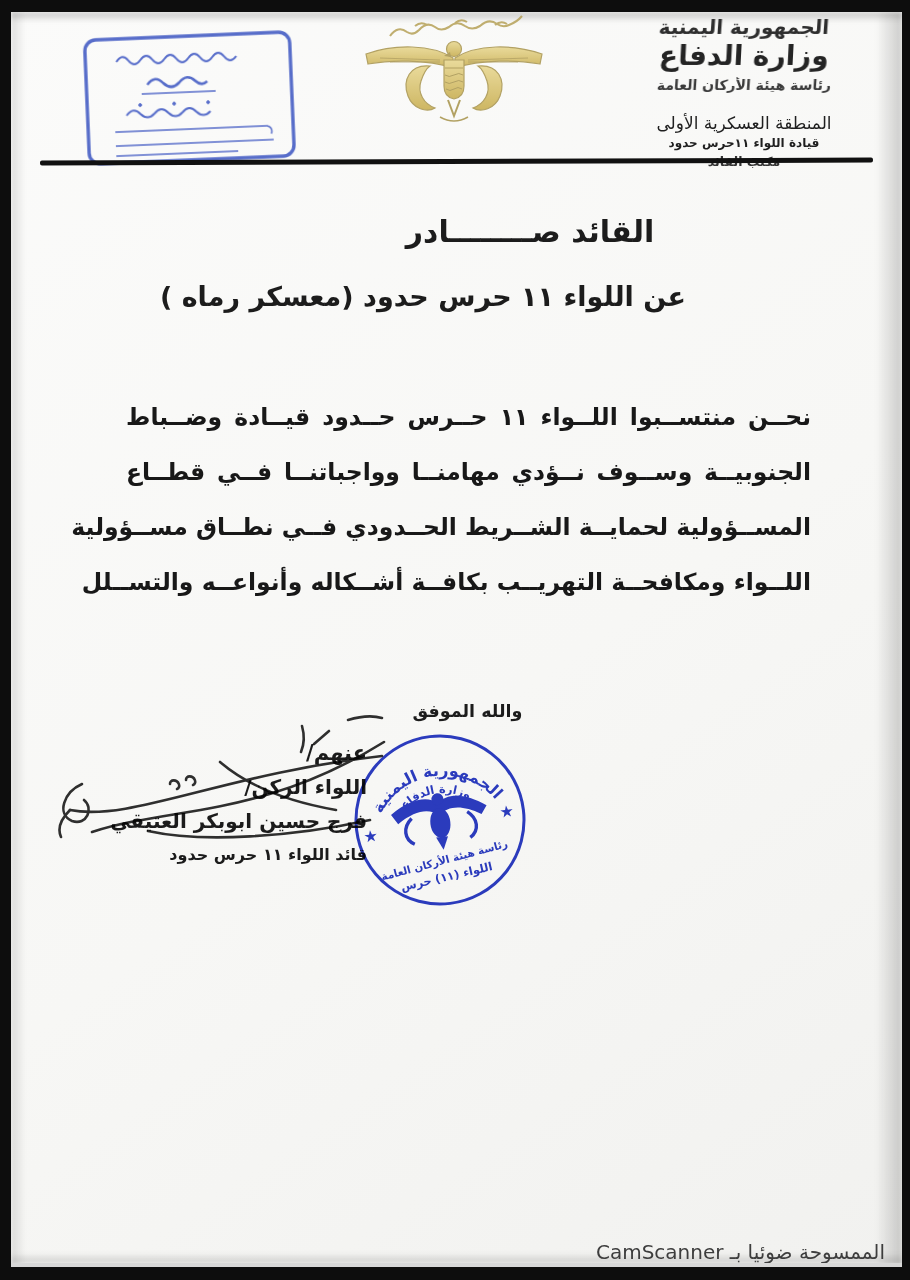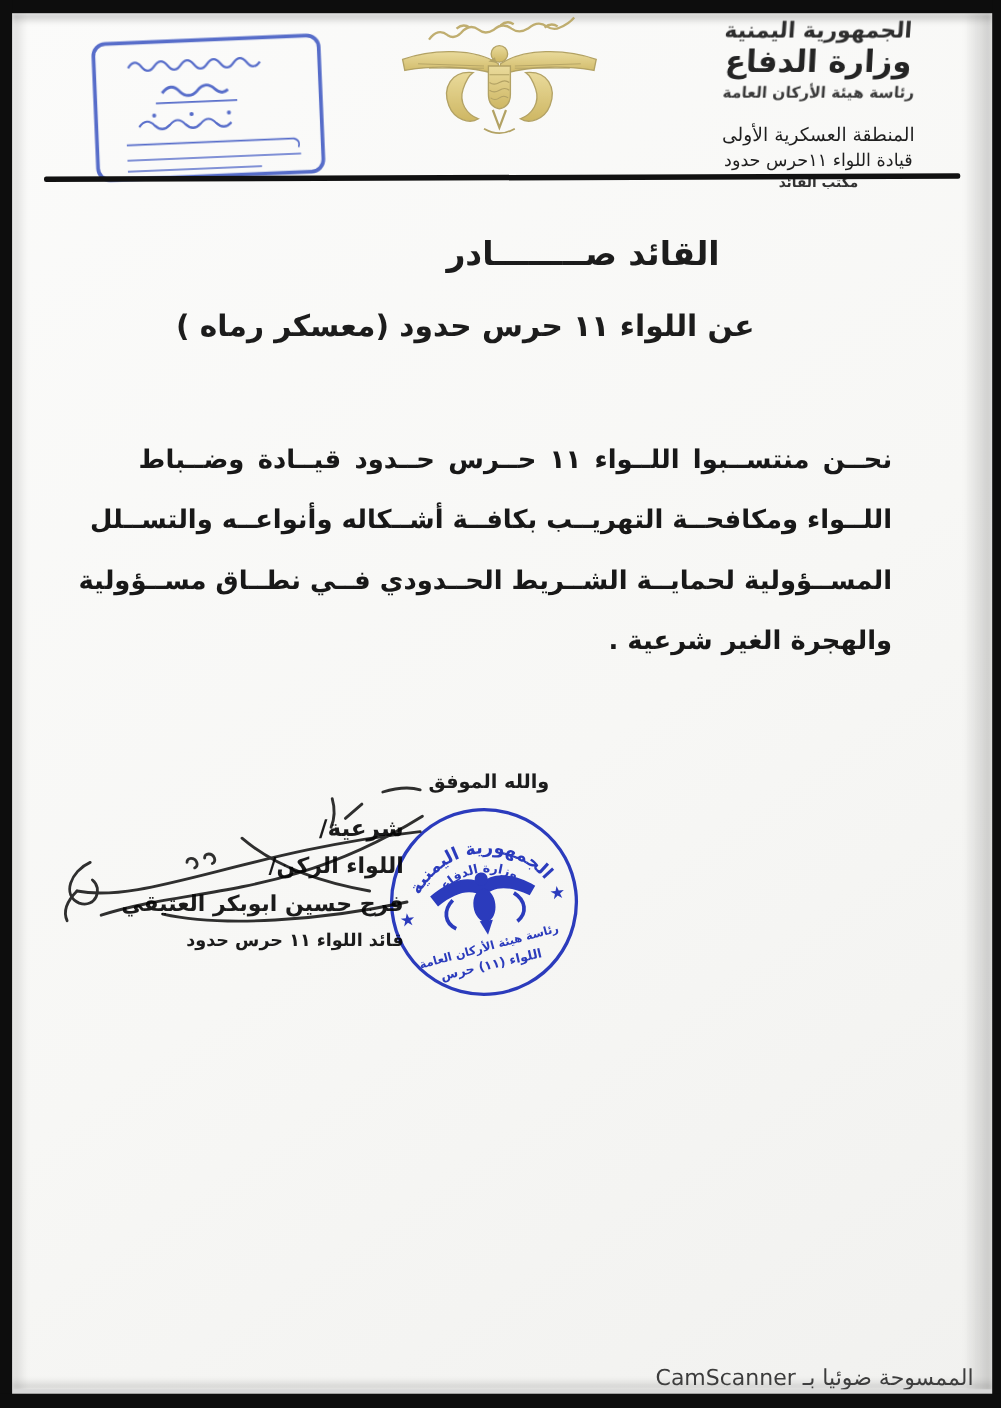--- a/index.html
+++ b/index.html
@@ -34,38 +34,38 @@
     transform:rotate(-2.4deg);z-index:5;opacity:.92;}
   
   .emblem{position:absolute;left:360px;top:14px;width:188px;height:116px;z-index:3;}
   
   .letterhead{position:absolute;top:16px;right:35px;width:262px;text-align:center;
     direction:rtl;z-index:4;line-height:1.15;}
   .lh-country{font-size:20px;font-weight:bold;filter:blur(.55px);color:#2e2e2e;transform:skewX(-4deg);}
   .lh-ministry{font-size:28px;font-weight:bold;filter:blur(.5px);color:#242424;margin-top:1px;transform:skewX(-3deg);}
   .lh-staff{font-size:14px;font-weight:bold;filter:blur(.65px);color:#3a3a3a;margin-top:5px;transform:skewX(-4deg);}
   .lh-region{font-size:17px;font-weight:normal;margin-top:21px;color:#1f1f1f;text-align:center;}
-  .lh-brigade{font-size:16px;font-weight:normal;margin-top:3px;color:#1f1f1f;}
+  .lh-brigade{font-size:12px;font-weight:bold;margin-top:3px;color:#1f1f1f;}
   .lh-office{font-size:12.5px;font-weight:bold;margin-top:4px;color:#333;
     filter:blur(.3px);}
   
   .rule{position:absolute;left:40px;top:159px;width:833px;height:5px;background:#111;
     transform:rotate(-.2deg);z-index:6;border-radius:2px;}
 
   .title{position:absolute;left:385px;top:214px;width:290px;text-align:center;direction:rtl;
     font-size:30px;font-weight:bold;white-space:nowrap;z-index:3;}
   .subtitle{position:absolute;left:256px;top:281px;width:430px;text-align:center;direction:rtl;
     font-size:27px;font-weight:bold;white-space:nowrap;z-index:3;}
 
   .body-text{position:absolute;left:126px;right:99px;top:396px;direction:rtl;z-index:3;}
   .bodyline{font-size:23.5px;font-weight:bold;height:55px;line-height:42px;
     text-align:justify;text-align-last:justify;white-space:nowrap;color:#181818;}
   .bodyline.last{text-align:right;text-align-last:right;}
 
-  .closing{position:absolute;left:382px;top:701px;width:125px;text-align:center;direction:rtl;
+  .closing{position:absolute;left:405px;top:701px;width:125px;text-align:center;direction:rtl;
     font-size:17.5px;font-weight:bold;z-index:3;}
 
   .sigblock{position:absolute;left:95px;top:736px;width:272px;text-align:right;direction:rtl;
     z-index:3;line-height:34px;font-weight:bold;color:#1b1b1b;}
   .sig-onbehalf{font-size:21px;}
   .sig-rank{font-size:20px;}
   .sig-name{font-size:20px;}
   .sig-post{font-size:16px;}
 
   .signature-svg{position:absolute;left:52px;top:710px;width:342px;height:138px;z-index:8;
@@ -143,29 +143,29 @@
     <div class="lh-office">مكتب القائد</div>
   </div>
 
   <div class="rule"></div>
 
   <div class="title">القائد صــــــــادر</div>
   <div class="subtitle">عن اللواء ١١ حرس حدود (معسكر رماه )</div>
 
   <div class="body-text">
     <div class="bodyline">نحــن منتســبوا اللــواء ١١ حــرس حــدود قيــادة وضــباط</div>
+    <div class="bodyline">الجنوبيــة وســوف نــؤدي مهامنــا وواجباتنــا فــي قطــاع</div>
+    <div class="bodyline">المســؤولية لحمايــة الشــريط الحــدودي فــي نطــاق مســؤولية</div>
     <div class="bodyline">اللــواء ومكافحــة التهريــب بكافــة أشــكاله وأنواعــه والتســلل</div>
-    <div class="bodyline">المســؤولية لحمايــة الشــريط الحــدودي فــي نطــاق مســؤولية</div>
-    <div class="bodyline last">والهجرة الغير شرعية .</div>
   </div>
 
   <div class="closing">والله الموفق</div>
 
   <div class="sigblock">
-    <div class="sig-onbehalf">شرعية/</div>
+    <div class="sig-onbehalf">عنهم/</div>
     <div class="sig-rank">اللواء الركن/</div>
     <div class="sig-name">فرج حسين ابوبكر العتيقي</div>
     <div class="sig-post">قائد اللواء ١١ حرس حدود</div>
   </div>
 
   <svg class="round-stamp" viewBox="0 0 180 182">
     <g transform="rotate(-7 90 91)" fill="#2133c2" stroke="none" opacity="0.95">
       <circle cx="90" cy="91" r="84" fill="none" stroke="#2133c2" stroke-width="3"></circle>
       <defs>
         <path id="arcT" d="M 22,104 A 69,69 0 0 1 158,104" fill="none"></path>

